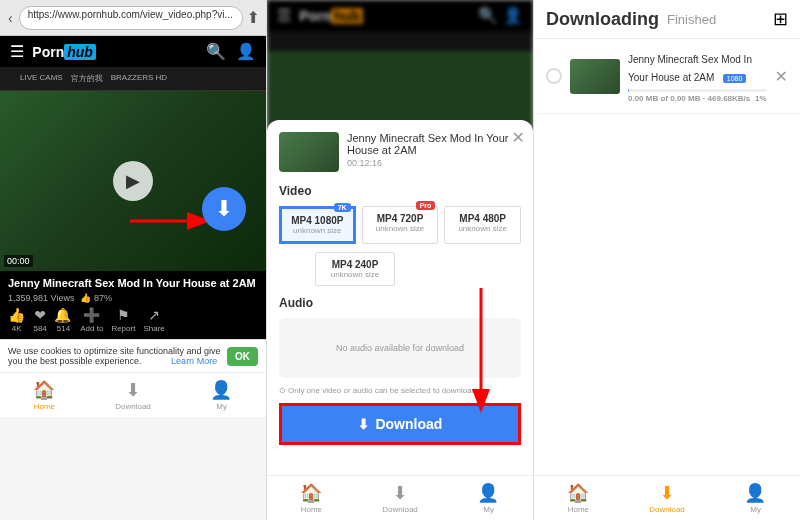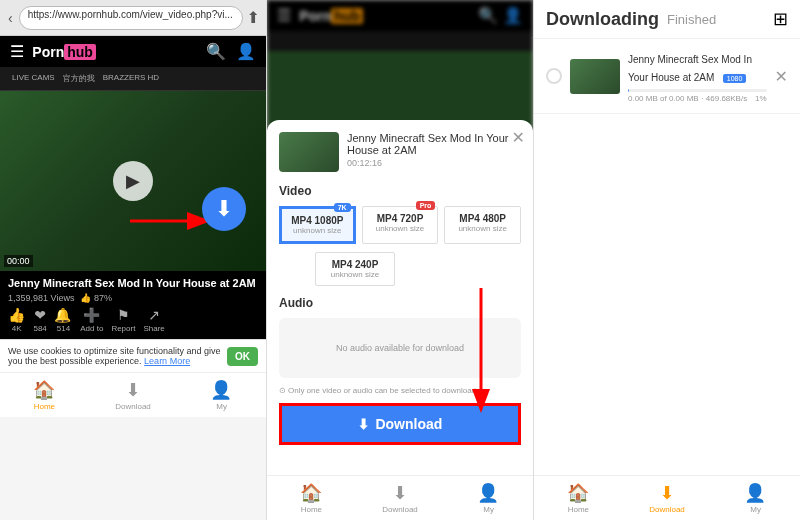--- a/index.html
+++ b/index.html
@@ -14,25 +14,25 @@
     
     .address-bar { display: flex; align-items: center; background: #e8e8e8; padding: 4px 6px; gap: 4px; height: 36px; border-bottom: 1px solid #ccc; }
     .addr-btn { background: none; border: none; cursor: pointer; font-size: 14px; color: #555; padding: 2px; }
     .addr-input { flex: 1; background: #fff; border: 1px solid #bbb; border-radius: 16px; padding: 2px 8px; font-size: 10px; color: #333; overflow: hidden; text-overflow: ellipsis; white-space: nowrap; height: 24px; }
     .addr-icon { font-size: 16px; color: #555; }
 
     
     .ph-header { display: flex; align-items: center; background: #000; padding: 6px 10px; gap: 8px; }
     .ph-hamburger { color: #fff; font-size: 16px; cursor: pointer; }
     .ph-logo { color: #fff; font-size: 14px; font-weight: bold; }
-    .ph-logo span { color: #f90; background: #ec4899; color: #000; padding: 0 3px; border-radius: 2px; }
+    .ph-logo span { color: #f90; background: #0ea5e9; color: #000; padding: 0 3px; border-radius: 2px; font-style: italic; }
     .ph-icons { margin-left: auto; display: flex; gap: 10px; color: #fff; font-size: 16px; }
 
     
-    .ph-nav { display: flex; background: #1a1a1a; padding: 0 8px; border-bottom: 1px solid #333; overflow: hidden; }
+    .ph-nav { display: flex; background: #1a1a1a; padding: 0 16px; border-bottom: 1px solid #333; overflow: hidden; }
     .ph-nav-item { color: #aaa; font-size: 8px; padding: 6px 4px; white-space: nowrap; cursor: pointer; }
 
     
     .video-area { background: #000; height: 180px; position: relative; display: flex; align-items: center; justify-content: center; }
     .video-thumb { width: 100%; height: 100%; background: linear-gradient(135deg, #2a5a2a 0%, #1a3a1a 50%, #0a2a0a 100%); display: flex; align-items: center; justify-content: center; }
     .play-btn { width: 40px; height: 40px; background: rgba(255,255,255,0.8); border-radius: 50%; display: flex; align-items: center; justify-content: center; font-size: 18px; color: #333; }
     .video-time { position: absolute; bottom: 4px; left: 4px; color: #fff; font-size: 9px; background: rgba(0,0,0,0.6); padding: 1px 3px; }
 
     
     .download-overlay { position: absolute; bottom: 40px; right: 20px; width: 44px; height: 44px; background: #3b82f6; border-radius: 50%; display: flex; align-items: center; justify-content: center; color: #fff; font-size: 22px; z-index: 5; }
@@ -87,21 +87,21 @@
     .right-subtitle { font-size: 13px; color: #999; }
     .right-actions { margin-left: auto; }
     .dl-item { display: flex; align-items: center; padding: 10px 12px; gap: 8px; border-bottom: 1px solid #f0f0f0; }
     .dl-radio { width: 16px; height: 16px; border: 2px solid #ddd; border-radius: 50%; flex-shrink: 0; }
     .dl-thumb { width: 50px; height: 35px; background: #ccc; border-radius: 3px; flex-shrink: 0; }
     .dl-info { flex: 1; }
     .dl-title { font-size: 10px; color: #333; font-weight: 500; margin-bottom: 2px; }
     .dl-badge { background: #3b82f6; color: #fff; font-size: 7px; padding: 1px 4px; border-radius: 2px; margin-left: 4px; }
     .dl-progress-bar { height: 3px; background: #eee; border-radius: 2px; margin-top: 4px; overflow: hidden; }
     .dl-progress-fill { height: 100%; background: #3b82f6; width: 1%; }
-    .dl-stats { font-size: 8px; color: #999; margin-top: 2px; display: flex; justify-content: space-between; }
+    .dl-stats { font-size: 8px; color: #999; margin-top: 2px; display: flex; justify-content: space-between; font-weight: bold; }
     .dl-close { font-size: 16px; color: #999; cursor: pointer; }
 
     
     .mid-bg { position: absolute; top: 0; left: 0; right: 0; bottom: 0; overflow: hidden; filter: blur(2px); }
 
     
     svg.arrow { position: absolute; }
   </style>
 </head>
 <body>
@@ -176,21 +176,21 @@
         </div>
       <div class="action-item">
           <span class="action-icon">↗</span>
           <span>Share</span>
         </div>
     </div>
   </div>
 
   <div class="cookie-banner">
     <span class="cookie-text">
-      <span>We use cookies to optimize site functionality and give you the best possible experience.</span> <span style="color:#3b82f6;text-decoration:underline;cursor:pointer;">Learn More</span>
+      <span>We use cookies to optimize site functionality and give you the best possible experience.</span> <span style="color:#3b82f6;cursor:pointer;margin-left:27px;">Learn More</span>
     </span>
     <button class="cookie-ok">OK</button>
   </div>
 
   <div class="bottom-nav">
     <div class="bottom-nav-item active">
       <span class="bottom-nav-icon">🏠</span>
       <span>Home</span>
     </div>
     <div class="bottom-nav-item">

